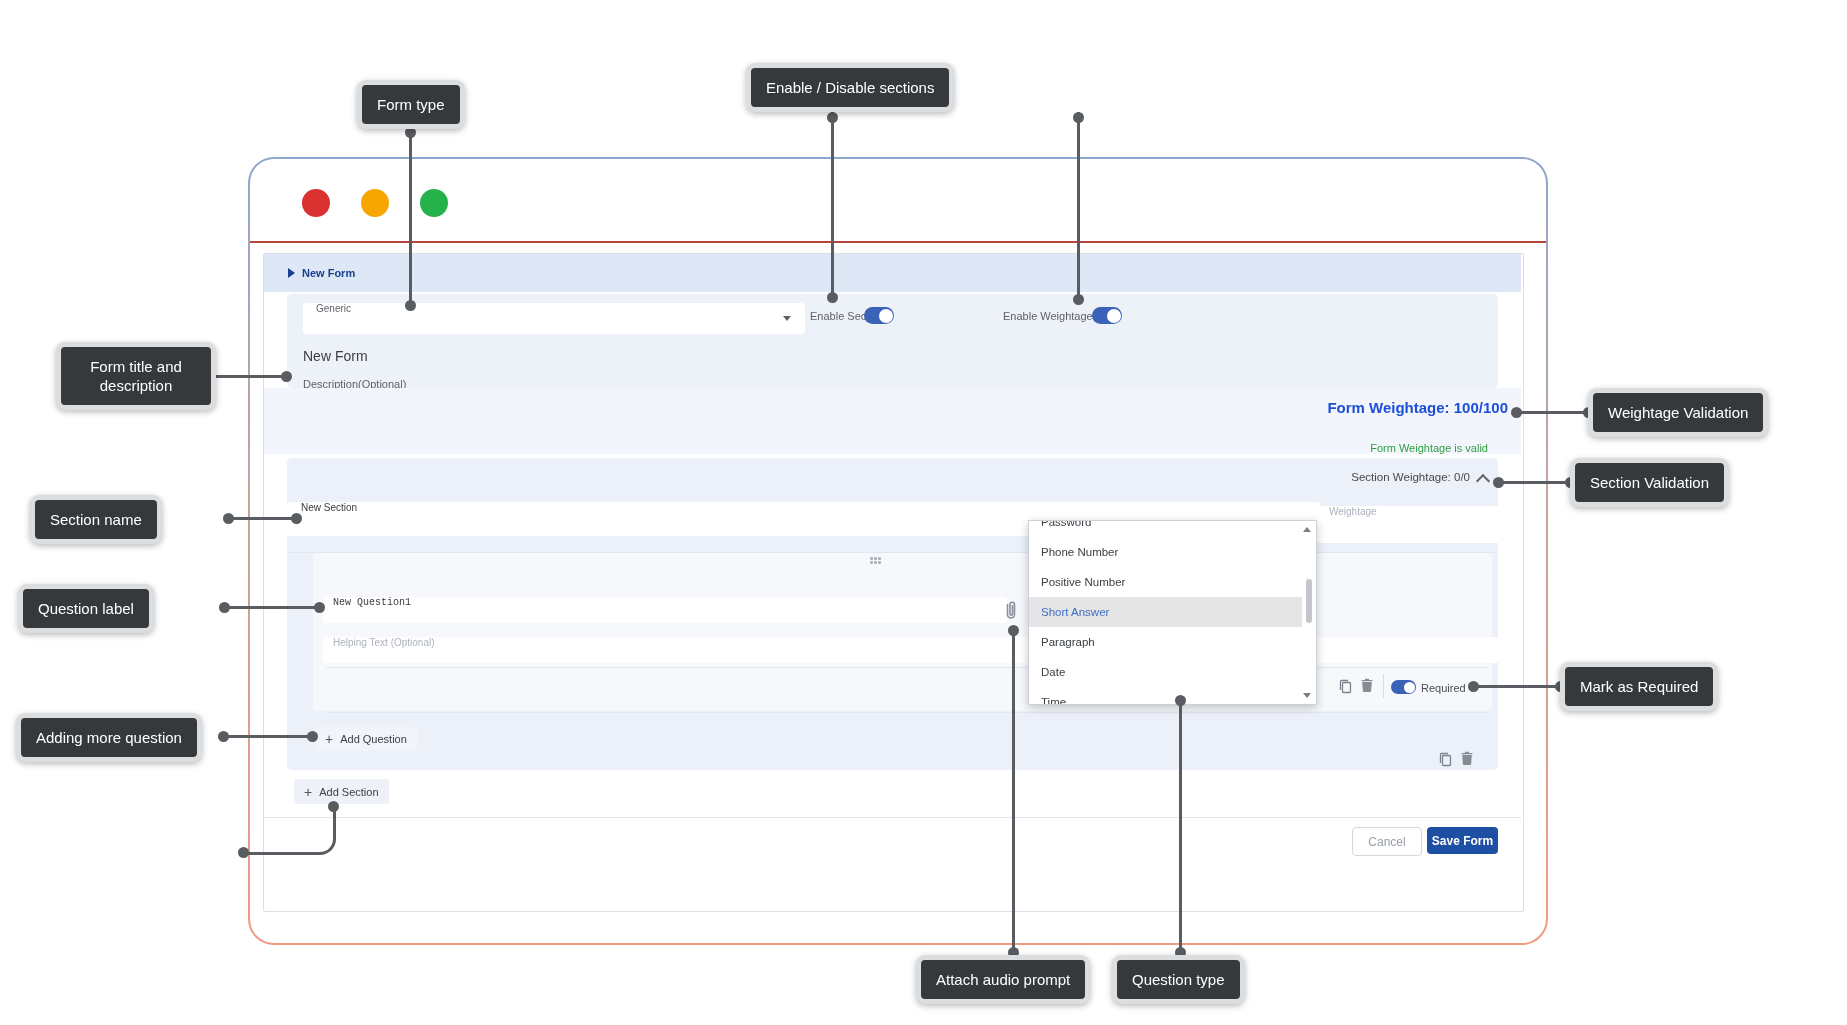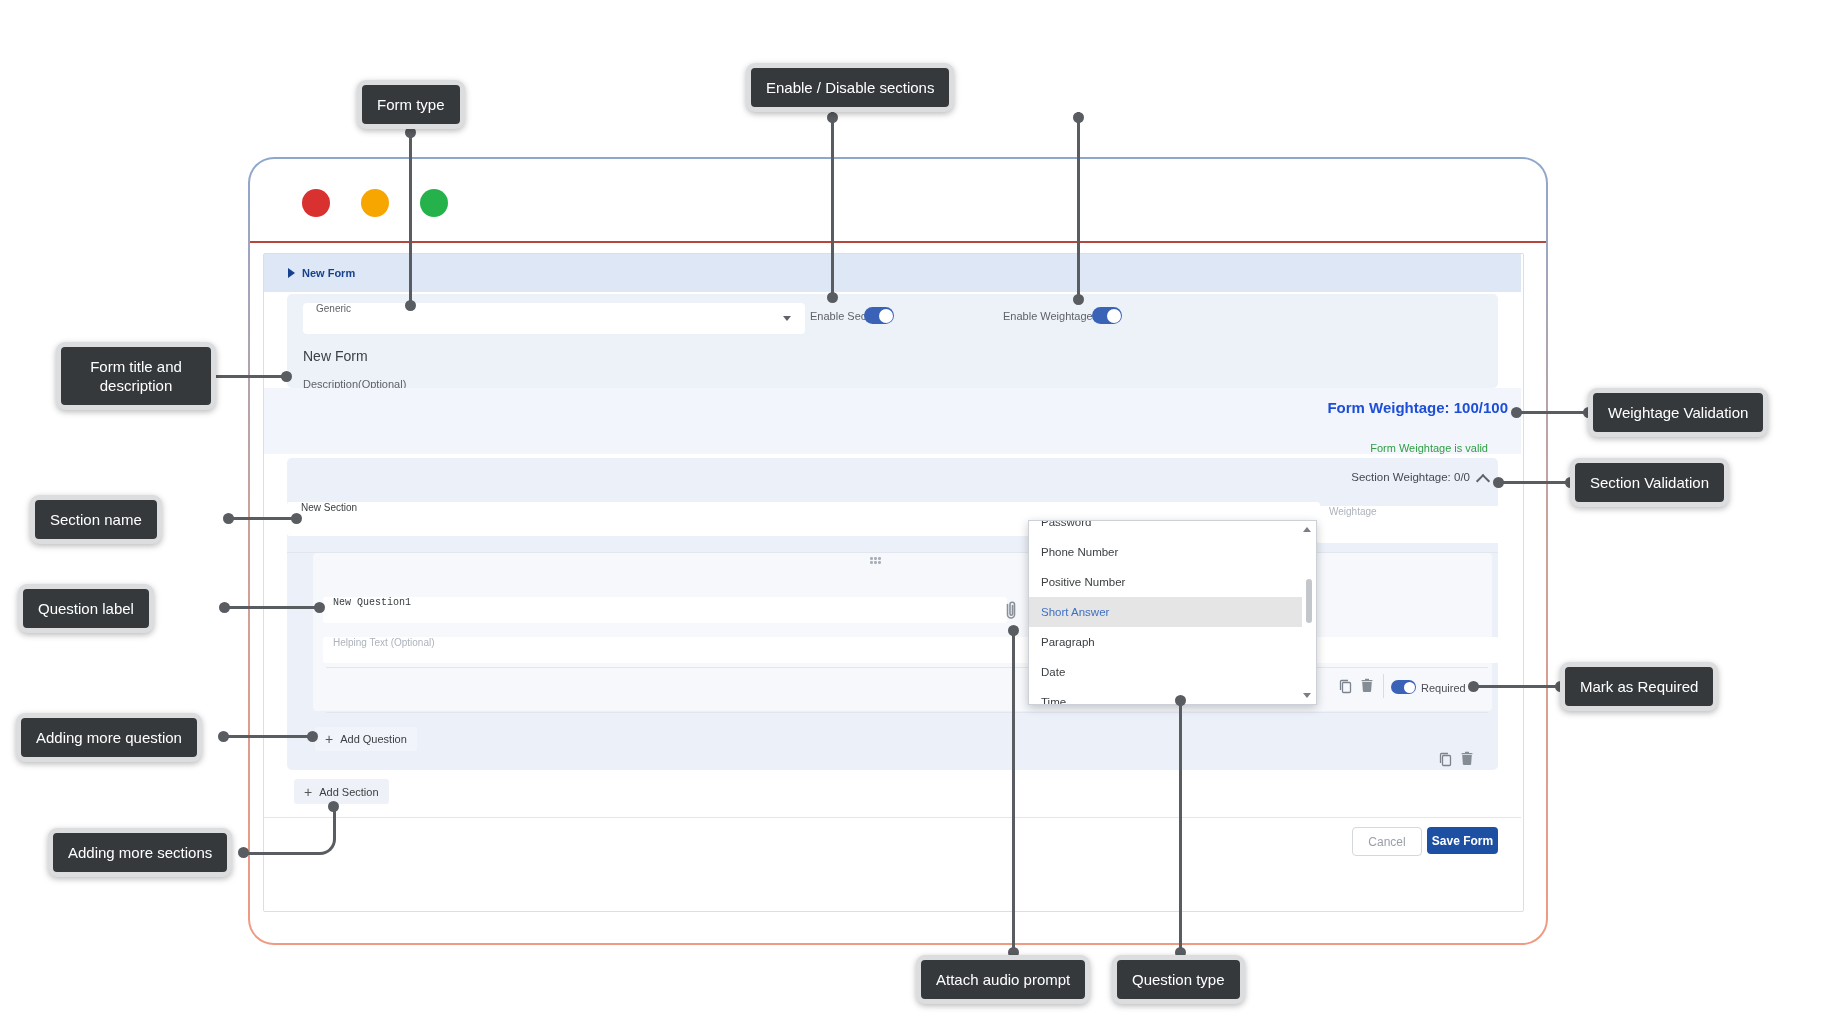--- a/index.html
+++ b/index.html
@@ -210,21 +210,20 @@
   <div class="abs co" style="left:18px;top:584px;">Question label</div>
   <div class="abs ln" style="left:224px;top:606px;width:96px;height:3px;"></div>
   <div class="abs dot" style="left:219px;top:602px;"></div>
   <div class="abs dot" style="left:314px;top:602px;"></div>
 
   <div class="abs co" style="left:16px;top:713px;">Adding more question</div>
   <div class="abs ln" style="left:223px;top:735px;width:90px;height:3px;"></div>
   <div class="abs dot" style="left:218px;top:731px;"></div>
   <div class="abs dot" style="left:307px;top:731px;"></div>
 
-  <div class="abs co" style="left:48px;top:828px;">Adding more sections</div>
   <div class="abs elbow" style="left:243px;top:808px;width:90px;height:44px;"></div>
   <div class="abs dot" style="left:238px;top:847px;"></div>
   <div class="abs dot" style="left:328px;top:801px;"></div>
 
   <div class="abs co" style="left:1588px;top:388px;">Weightage Validation</div>
   <div class="abs ln" style="left:1516px;top:411px;width:74px;height:3px;"></div>
   <div class="abs dot" style="left:1511px;top:407px;"></div>
   <div class="abs dot" style="left:1583px;top:407px;"></div>
 
   <div class="abs co" style="left:1570px;top:458px;">Section Validation</div>

